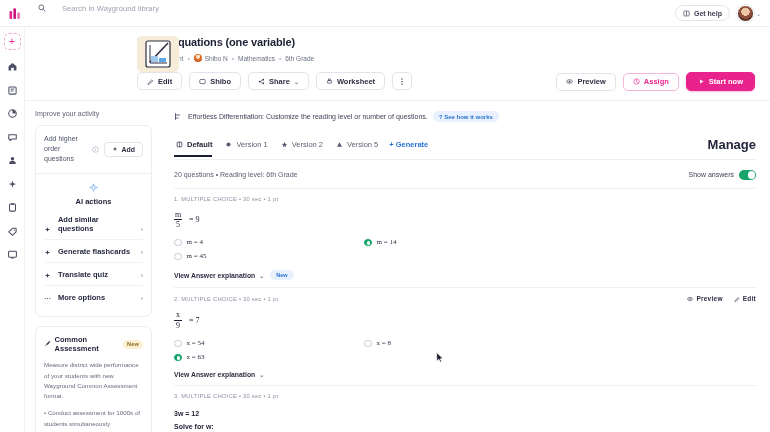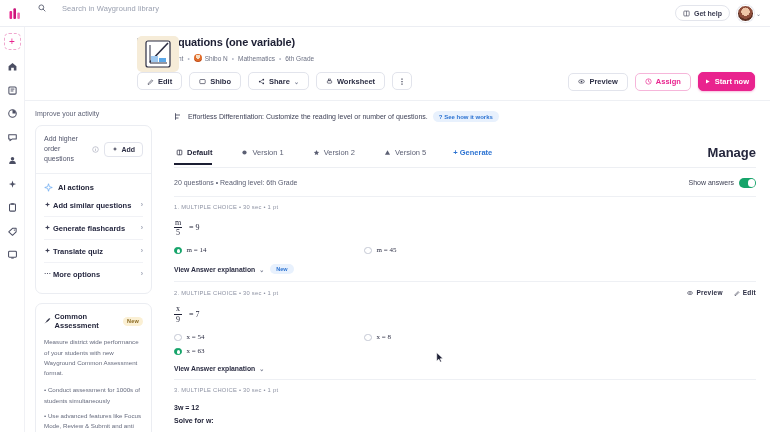--- a/index.html
+++ b/index.html
@@ -78,42 +78,42 @@
   .btnrow { display: flex; align-items: center; gap: 7px; margin: 10px 0 0 112px; }
   .btn {
     display: flex; align-items: center; gap: 4px; height: 18px; padding: 0 9px;
     border: 1px solid #e2e4ec; border-radius: 5px; background: #fff;
     font-size: 7.5px; font-weight: 700; color: #2d2f45;
   }
   .btn.icon-only { padding: 0 5px; }
   .hdr-right { position: absolute; right: 15px; top: 45px; display: flex; align-items: center; gap: 7px; }
   .btn-assign { border-color: #f6b6da; color: #e9238e; }
   .btn-start {
-    background: #e9238e; border-color: #e9238e; color: #fff; height: 19px; padding: 0 5px;
+    background: #e9238e; border-color: #e9238e; color: #fff; height: 19px; padding: 0 11px;
     border-radius: 5px; box-shadow: 0 1px 2px rgba(233,35,142,.3);
   }
 
   
   .lpanel { position: absolute; left: 25px; top: 101px; width: 137px; padding: 9px 10px 0 10px; }
   .lp-title { font-size: 7px; color: #5d6175; margin-bottom: 8px; }
   .card {
     border: 1px solid #ebedf2; border-radius: 7px; background: #fff; padding: 8px 8px;
   }
   .hoq { display: flex; align-items: center; justify-content: space-between; gap: 5px; }
   .hoq-label { font-size: 7px; color: #50546a; line-height: 1.45; max-width: 66px; }
   .hoq-right { display: flex; align-items: center; gap: 5px; }
   .add-btn {
     display: flex; align-items: center; gap: 3px; height: 15px; padding: 0 7px;
     border: 1px solid #e2e4ec; border-radius: 4px; font-size: 7px; font-weight: 700; color: #2d2f45;
   }
   .divider { height: 1px; background: #eef0f4; margin: 9px -8px; }
-  .ai-head { display: flex; align-items: center; gap: 5px; font-size: 7.5px; font-weight: 700; color: #232539; }
+  .ai-head { display: flex; align-items: center; gap: 5px; font-size: 7.5px; font-weight: 700; color: #232539; flex-direction: column; }
   .ai-list { margin-top: 2px; }
   .ai-item {
-    display: flex; align-items: flex-start; padding: 6.5px 0;
+    display: flex; align-items: flex-end; gap: 5px; padding: 6.5px 0;
     font-size: 7.5px; font-weight: 700; color: #262840; border-top: 1px solid #f1f2f6;
   }
   .ai-item:first-child { border-top: none; }
   .ai-item .chev { margin-left: auto; color: #9ea3b4; font-size: 7px; }
   .ai-ico { width: 9px; color: #3d3f55; display: flex; }
 
   .ca-card { margin-top: 9px; border: 1px solid #ebedf2; border-radius: 7px; background: #fff; padding: 8px; }
   .ca-head { display: flex; align-items: center; gap: 4px; }
   .ca-title { font-size: 7.5px; font-weight: 700; color: #1e2036; }
   .badge-new {
@@ -126,21 +126,21 @@
 
   
   .main { position: absolute; left: 162px; top: 101px; width: 608px; padding: 10px 14px 0 12px; }
   .diff-row { display: flex; align-items: center; gap: 5px; }
   .diff-ico { color: #3f4257; display: flex; }
   .diff-text { font-size: 7px; color: #3f4257; }
   .see-how {
     font-size: 6px; color: #2c73d2; background: #e8f1fd; border-radius: 8px; padding: 2.5px 6px; font-weight: 600;
   }
 
-  .tabs { display: flex; align-items: center; gap: 16px; margin-top: 23px; border-bottom: 1px solid #edeff3; }
+  .tabs { display: flex; align-items: center; gap: 0; margin-top: 15px; border-bottom: 1px solid #edeff3; }
   .tab {
     display: flex; align-items: center; gap: 4px; font-size: 7.5px; color: #5b5f73;
     padding: 0 11px 7px 2px; position: relative;
   }
   .tab.active { color: #1c1e33; font-weight: 700; }
   .tab.active::after {
     content: ""; position: absolute; left: 0; right: 11px; bottom: -1px; height: 1.6px; background: #1c1e33;
   }
   .tab-gen { font-size: 7.5px; color: #2c73d2; font-weight: 600; padding-bottom: 7px; }
   .manage { margin-left: auto; font-size: 13px; font-weight: 700; color: #24263c; padding-bottom: 7px; }
@@ -506,20 +506,24 @@
       <span>1. MULTIPLE CHOICE  •  30 sec • 1 pt</span>
     </div>
     <div class="frac-row">
       <span class="frac">
         <span class="num">m</span>
         <span class="den">5</span>
       </span>
       <span class="eqrhs">= 9</span>
     </div>
     <div class="opts">
+      <div class="opt">
+        <span class="radio"></span>
+        <span>m = 4</span>
+      </div>
       <div class="opt">
         <span class="radio correct"></span>
         <span>m = 14</span>
       </div>
       <div class="opt">
         <span class="radio"></span>
         <span>m = 45</span>
       </div>
     </div>
     <div class="expl-row">

